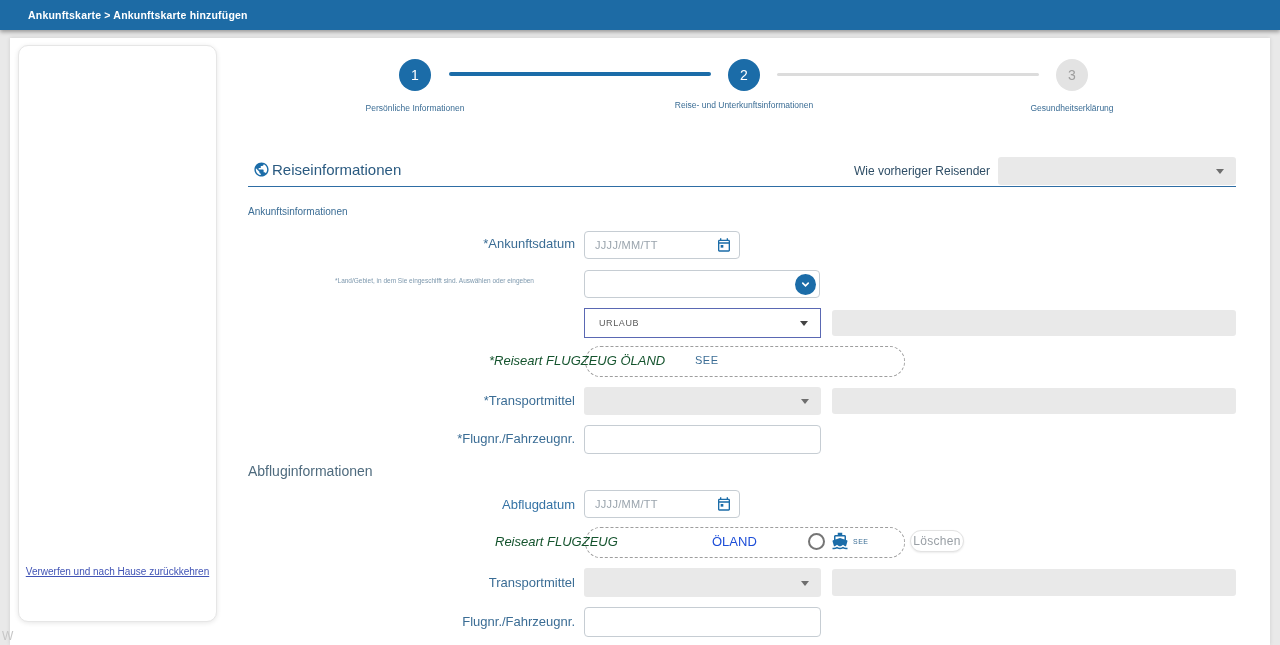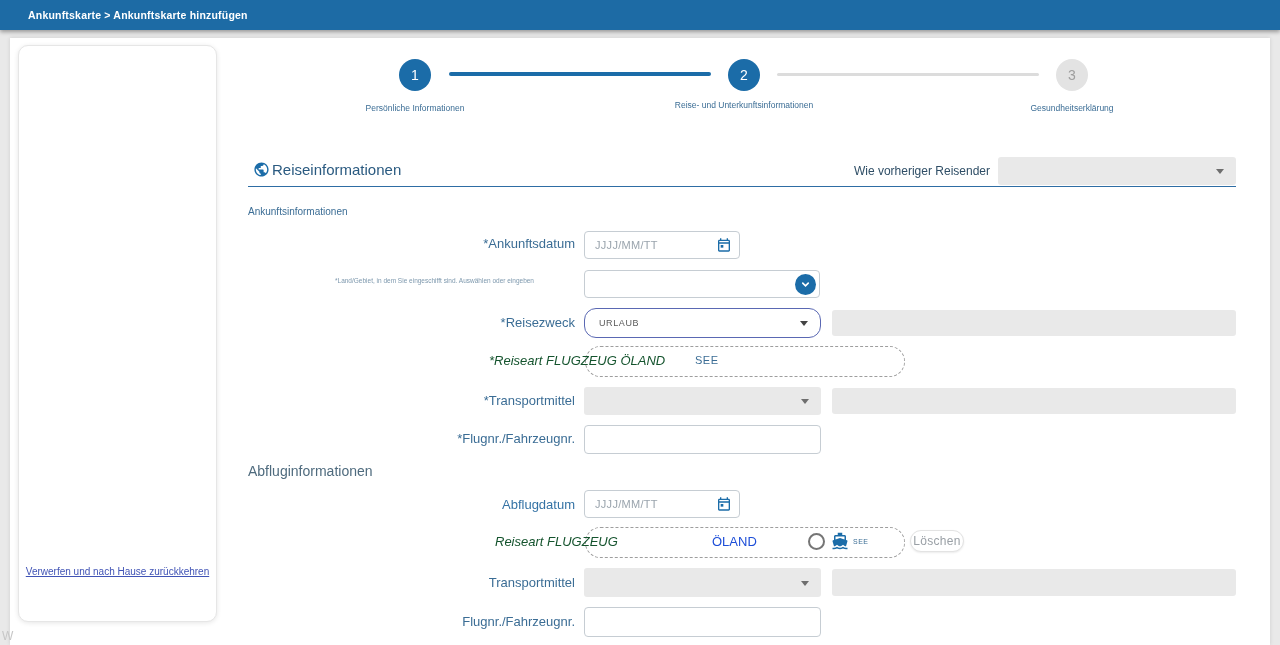--- a/index.html
+++ b/index.html
@@ -49,21 +49,21 @@
   .txt-input { position:absolute; background:#fff; border:1px solid #c6cdd3;
     border-radius:4px; font-size:11px; color:#444; padding:0 28px 0 10px;
     font-family:"Liberation Sans", sans-serif; }
   .txt-input::placeholder { color:#9aa4ad; letter-spacing:.3px; }
   .grey-box { position:absolute; background:#e9e9e9; border-radius:3px; }
   .grey-select { position:absolute; background:#e9e9e9; border-radius:3px; cursor:pointer; }
   .caret { position:absolute; right:12px; top:50%; margin-top:-2px; width:0; height:0;
     border-left:4.5px solid transparent; border-right:4.5px solid transparent;
     border-top:5px solid #6e6e6e; }
   .sel-purpose { position:absolute; left:584px; top:308px; width:237px; height:30px;
-    background:#fff; border:1.5px solid #5a68b3; border-radius:12px; cursor:pointer; }
+    background:#fff; border:1.5px solid #5a68b3; border-radius:0; cursor:pointer; }
   .sel-purpose .val { position:absolute; left:14px; top:9px; font-size:9px;
     letter-spacing:.6px; color:#5a5a5a; }
   .sel-purpose .caret { border-top-color:#444; }
   .date-wrap { position:absolute; width:156px; height:28px;border-radius:13px; }
   .date-wrap input { left:0; top:0; width:156px; height:28px; }
   .cal-icon { position:absolute; right:8px; top:6px; width:16px; height:16px; cursor:pointer; }
   .chev-btn { position:absolute; width:21px; height:21px; border-radius:50%;
     background:#1b6ca8; cursor:pointer; display:flex; align-items:center; justify-content:center; }
   .dashed-pill { position:absolute; left:585px; width:320px; height:31px;
     border:1.5px dashed #9e9e9e; border-radius:17px; }
@@ -127,21 +127,20 @@
   </div>
 
   <div class="tinylabel" style="top:277px;">*Land/Gebiet, in dem Sie eingeschifft sind. Auswählen oder eingeben</div>
   <input class="txt-input" style="left: 584px; top: 270px; width: 236px; height: 28px;">
   <div class="chev-btn" style="left:795px; top:274px;">
     <svg width="11" height="11" viewBox="0 0 24 24">
       <path fill="none" stroke="#ffffff" stroke-width="3.5" stroke-linecap="round" d="M6 9l6 6 6-6"></path>
     </svg>
   </div>
 
-  <div class="flabel" style="top:315px;">*Reisezweck</div>
   <div class="sel-purpose">
     <span class="val">URLAUB</span>
     <span class="caret"></span>
   </div>
   <div class="grey-box" style="left:832px; top:310px; width:404px; height:26px;"></div>
 
   <div class="dashed-pill" style="top:346px;"></div>
   <div class="overlay-text" style="left:489px; top:353px;">*Reiseart FLUGZEUG ÖLAND</div>
   <div class="see-big">SEE</div>
 

